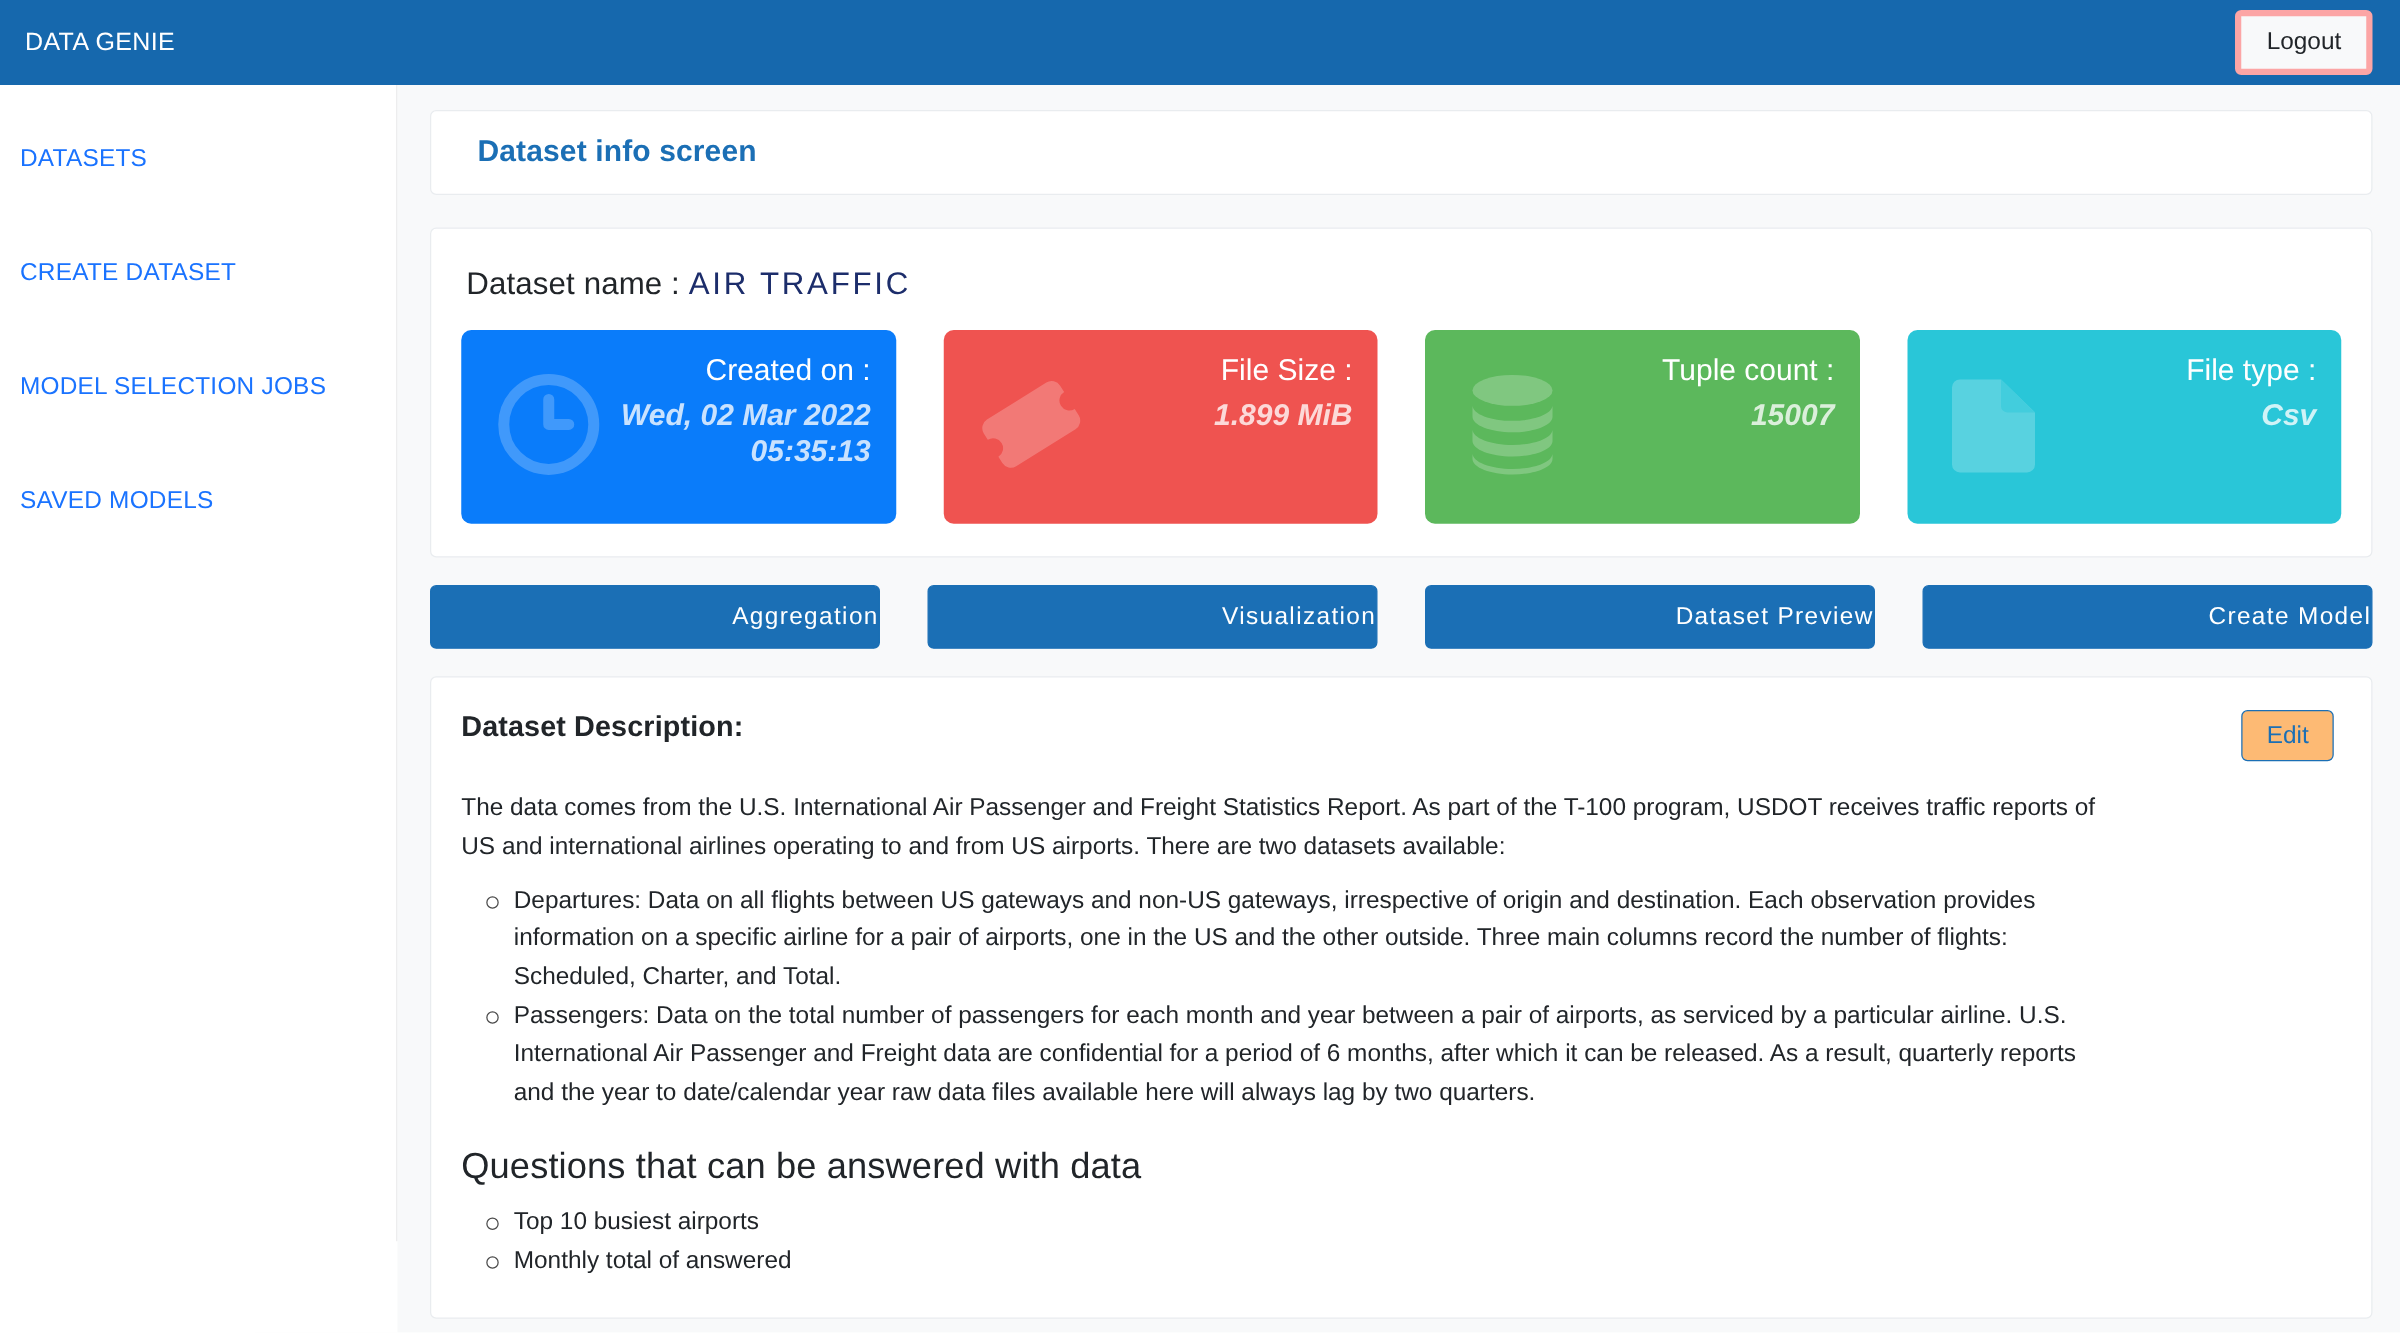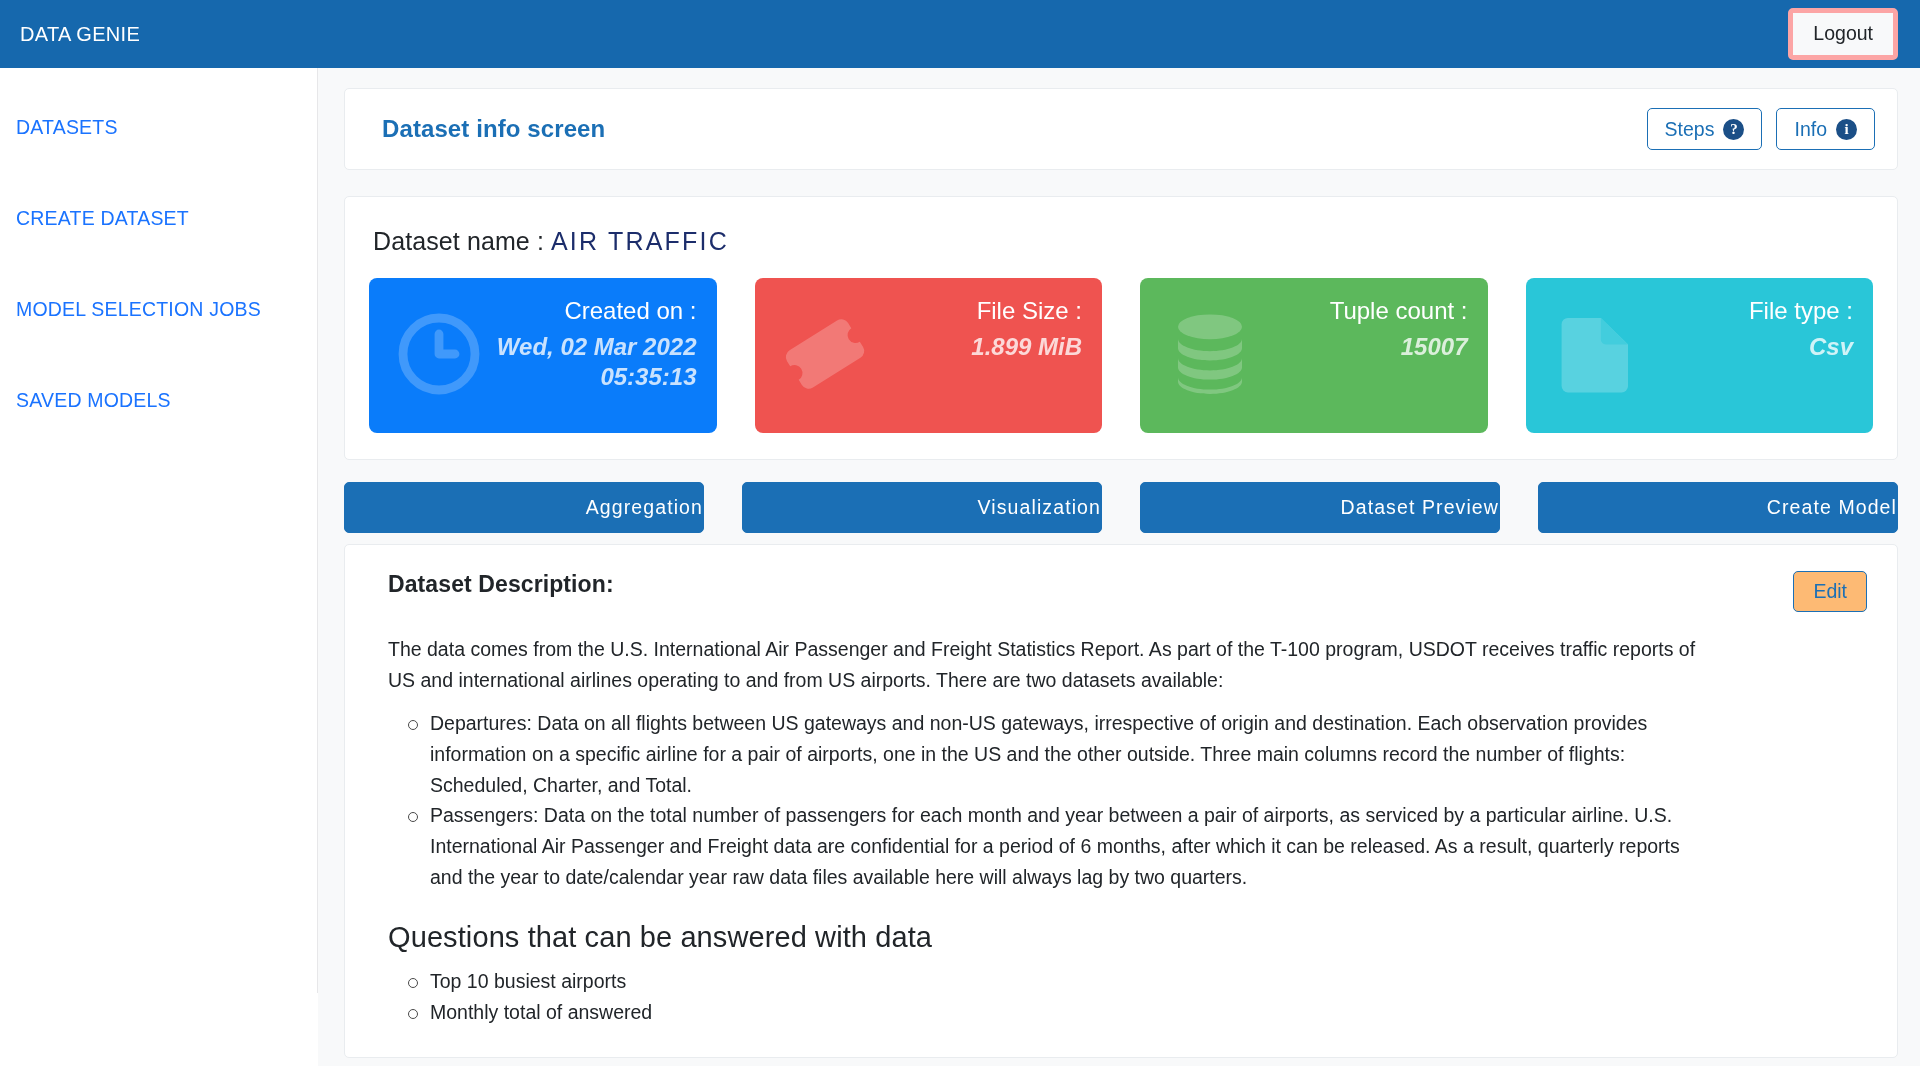--- a/index.html
+++ b/index.html
@@ -185,21 +185,21 @@
     border-radius: 5px;
     font-size: 19.5px;
     font-family: "Liberation Sans", sans-serif;
     letter-spacing: 1.1px;
     padding: 13px 0;
     cursor: pointer;
     text-align: right;
   }
 
   
-  .desc-panel { margin-top: 11px; padding: 26px 30px 30px 43px; position: relative; }
+  .desc-panel { margin-top: 22px; padding: 26px 30px 30px 24px; position: relative; }
   .desc-head {
     display: flex;
     justify-content: space-between;
     align-items: flex-start;
   }
   .desc-title {
     font-size: 23px;
     font-weight: bold;
     color: #212529;
     letter-spacing: .1px;
@@ -266,30 +266,20 @@
     <a class="side-item">DATASETS</a>
     <a class="side-item">CREATE DATASET</a>
     <a class="side-item">MODEL SELECTION JOBS</a>
     <a class="side-item">SAVED MODELS</a>
   </nav>
 
   <main class="content">
 
     <div class="panel panel-head">
       <div class="screen-title">Dataset info screen</div>
-      <div class="head-actions">
-        <button class="outline-btn">
-          <span>Steps</span>
-          <span class="circ-icon">?</span>
-        </button>
-        <button class="outline-btn">
-          <span>Info</span>
-          <span class="circ-icon">i</span>
-        </button>
-      </div>
     </div>
 
     <div class="panel info-panel">
       <div class="ds-name-row">
         <span>Dataset name :</span>
         <span class="ds-name-val">AIR TRAFFIC</span>
       </div>
 
       <div class="cards">
 

